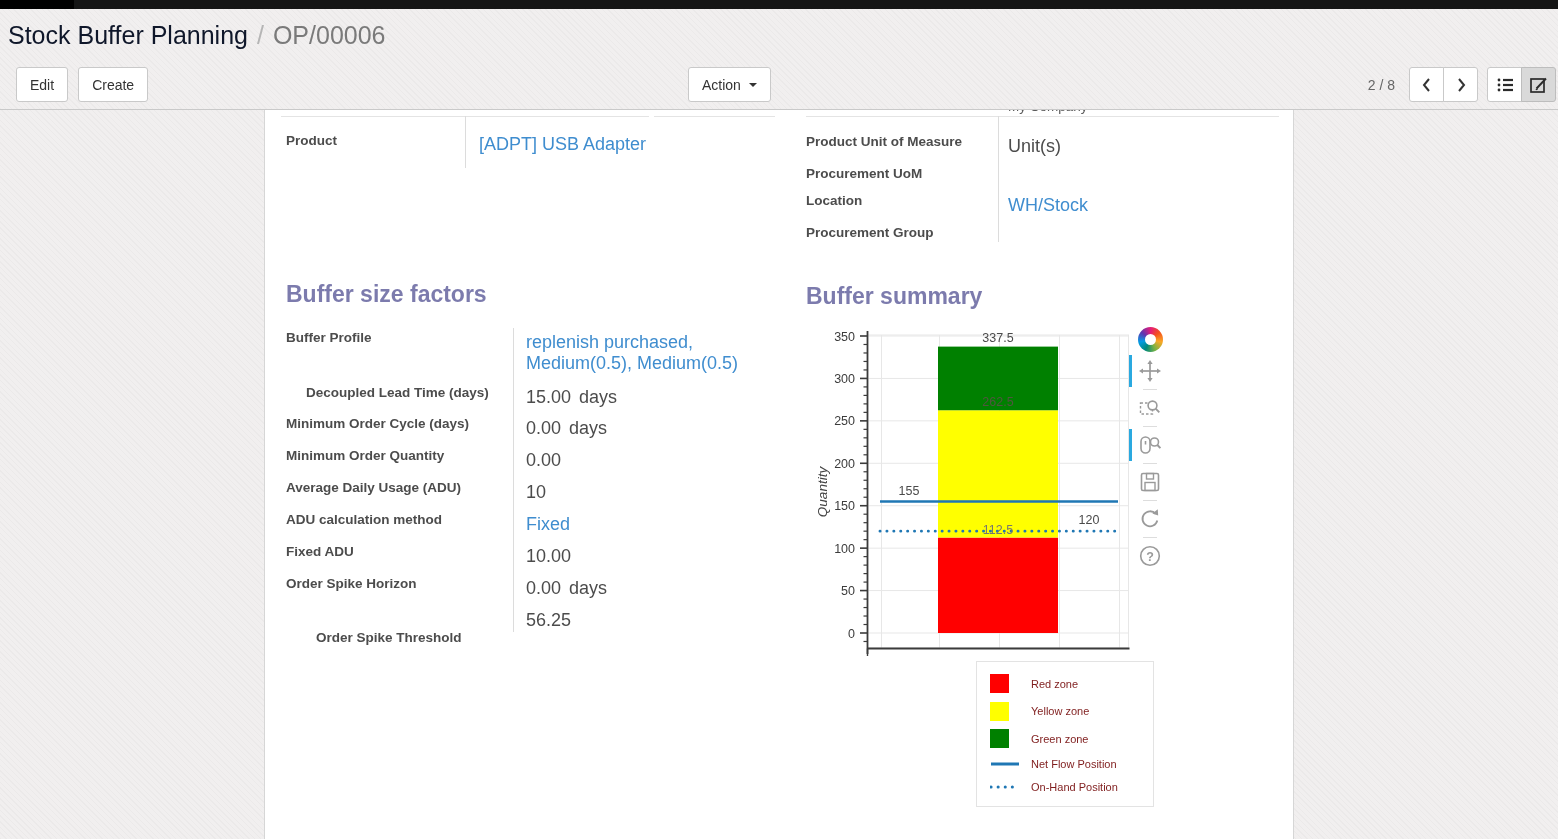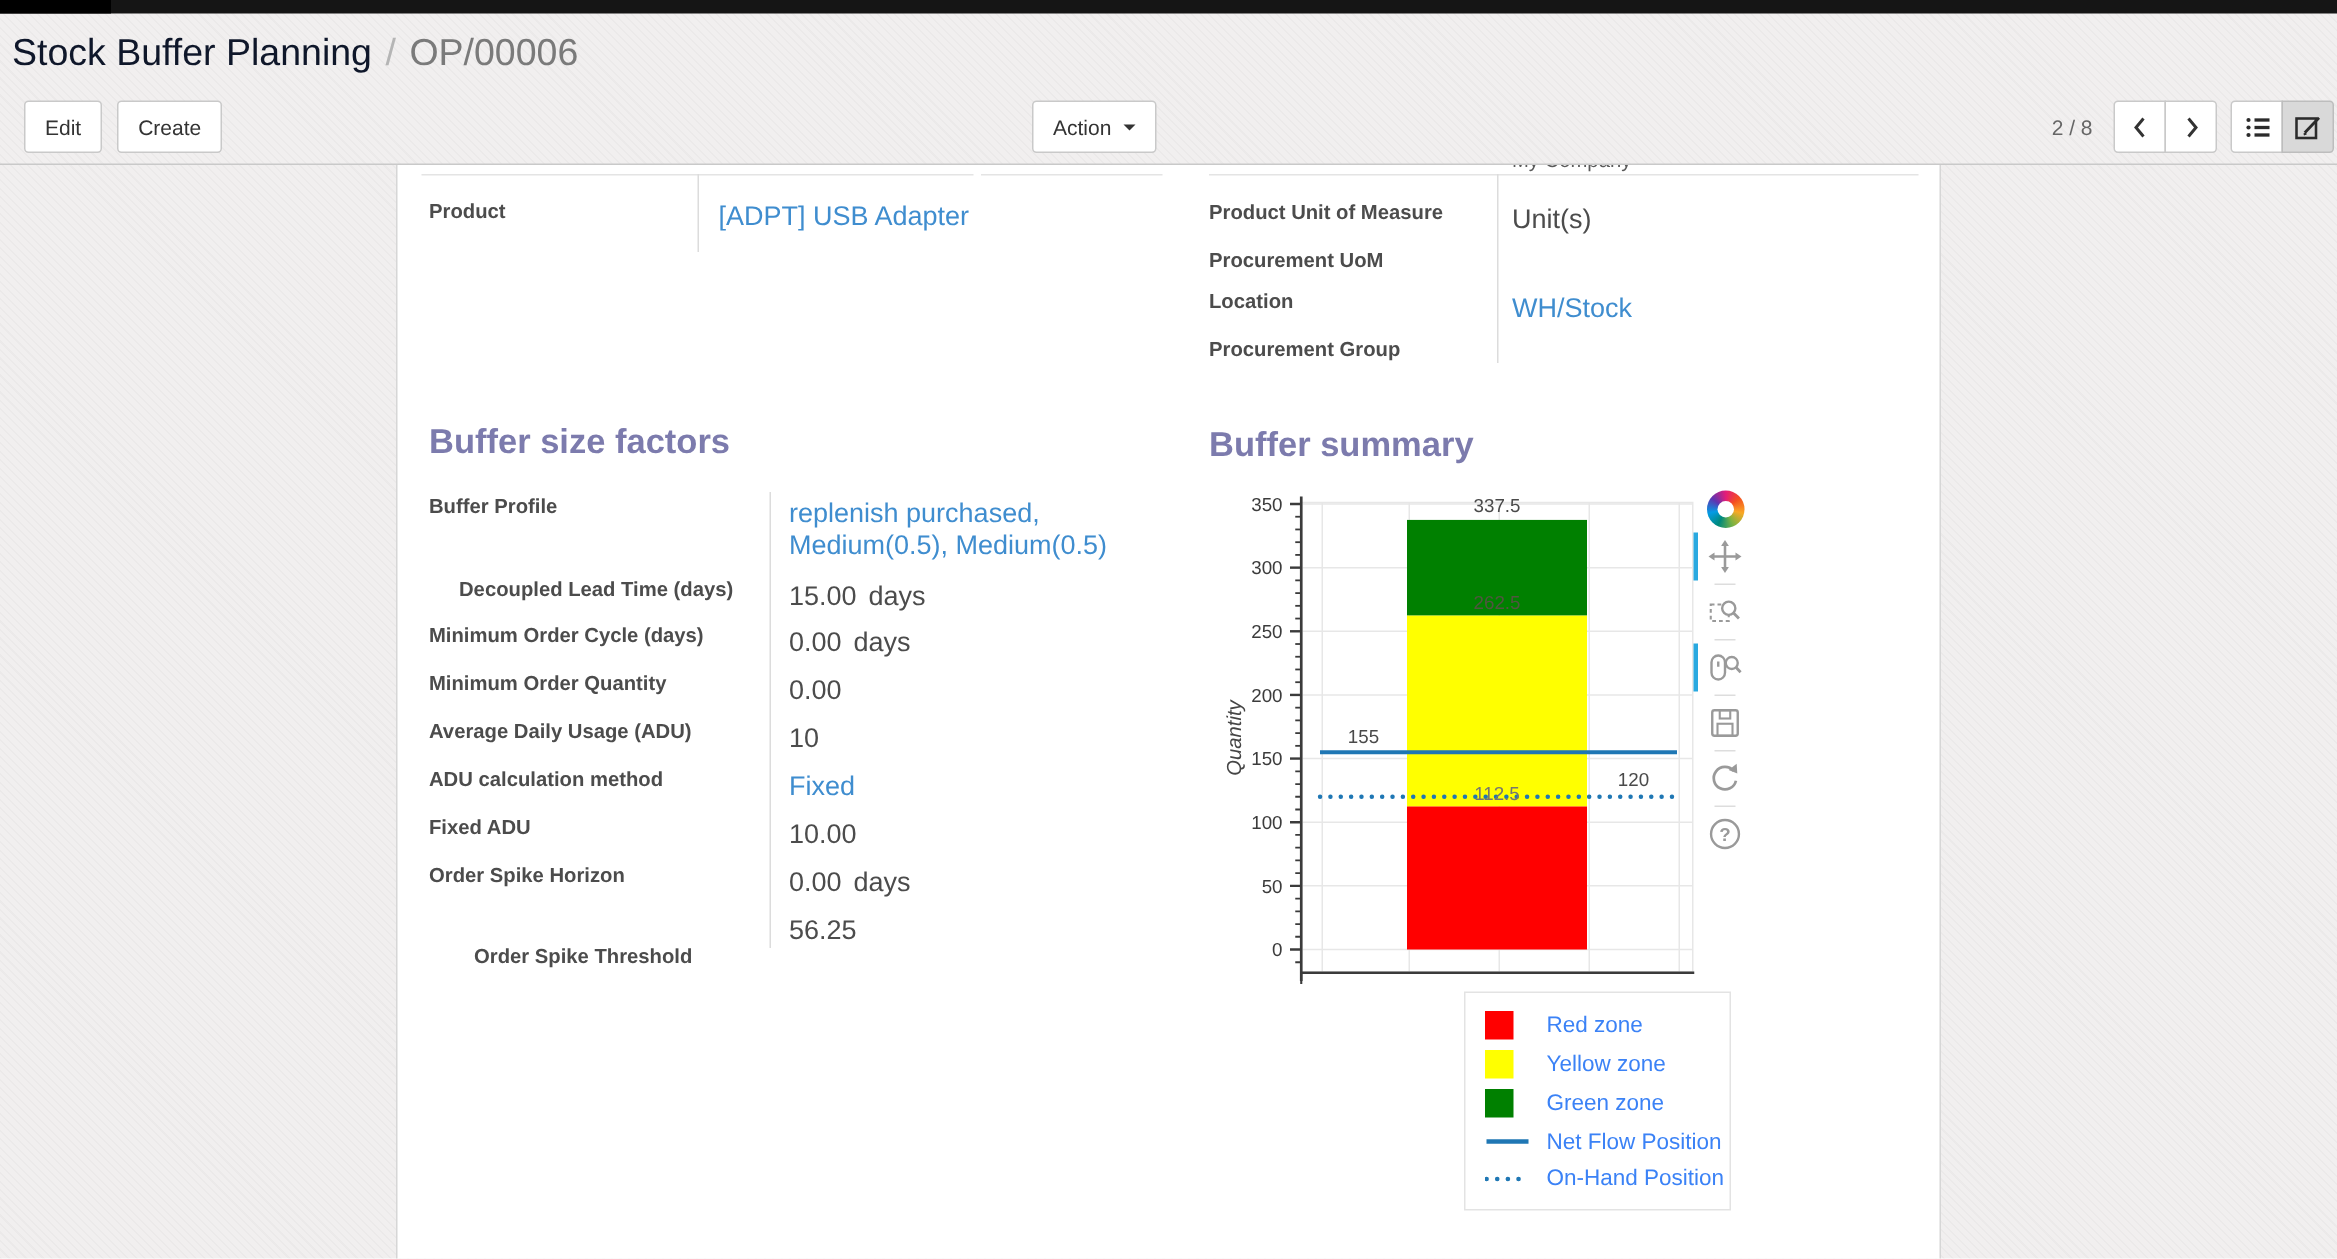--- a/index.html
+++ b/index.html
@@ -55,21 +55,21 @@
   .bk-tool.active::before { content:""; position:absolute; left:-8px; top:-3px; width:3px; height:32px; background:#2aa9e0; }
   .bk-logo { width:25px; height:25px; border-radius:50%; margin-bottom:6px; position:relative; cursor:pointer;
     background:conic-gradient(#e31c79,#f4511e,#f9a825,#7cb342,#00897b,#039be5,#5e35b1,#e31c79); }
   .bk-logo::after { content:""; position:absolute; left:7px; top:7px; width:11px; height:11px; border-radius:50%; background:#fff; }
 
   .legend { position:absolute; left:169px; top:341px; width:178px; height:146px; background:#fff; border:1px solid #e3e3e3;
             display:flex; flex-direction:column; justify-content:space-around; padding:8px 0 8px 13px; }
   .legend-item { display:flex; align-items:center; gap:11px; }
   .lg-swatch { width:30px; display:flex; justify-content:flex-start; align-items:center; }
   .lg-sq { width:19px; height:19px; }
-  .lg-label { font-size:15px; color:#3b82f6; white-space:nowrap; }
+  .lg-label { font-size:11px; color:#7f1d1d; white-space:nowrap; }
 </style>
 </head>
 <body>
 
 <div class="topbar">
   <div class="topbar-menu"></div>
 </div>
 
 <div class="breadcrumb-bar">
   <a class="bc-link">Stock Buffer Planning</a><span class="bc-sep">/</span><span class="bc-current">OP/00006</span>

